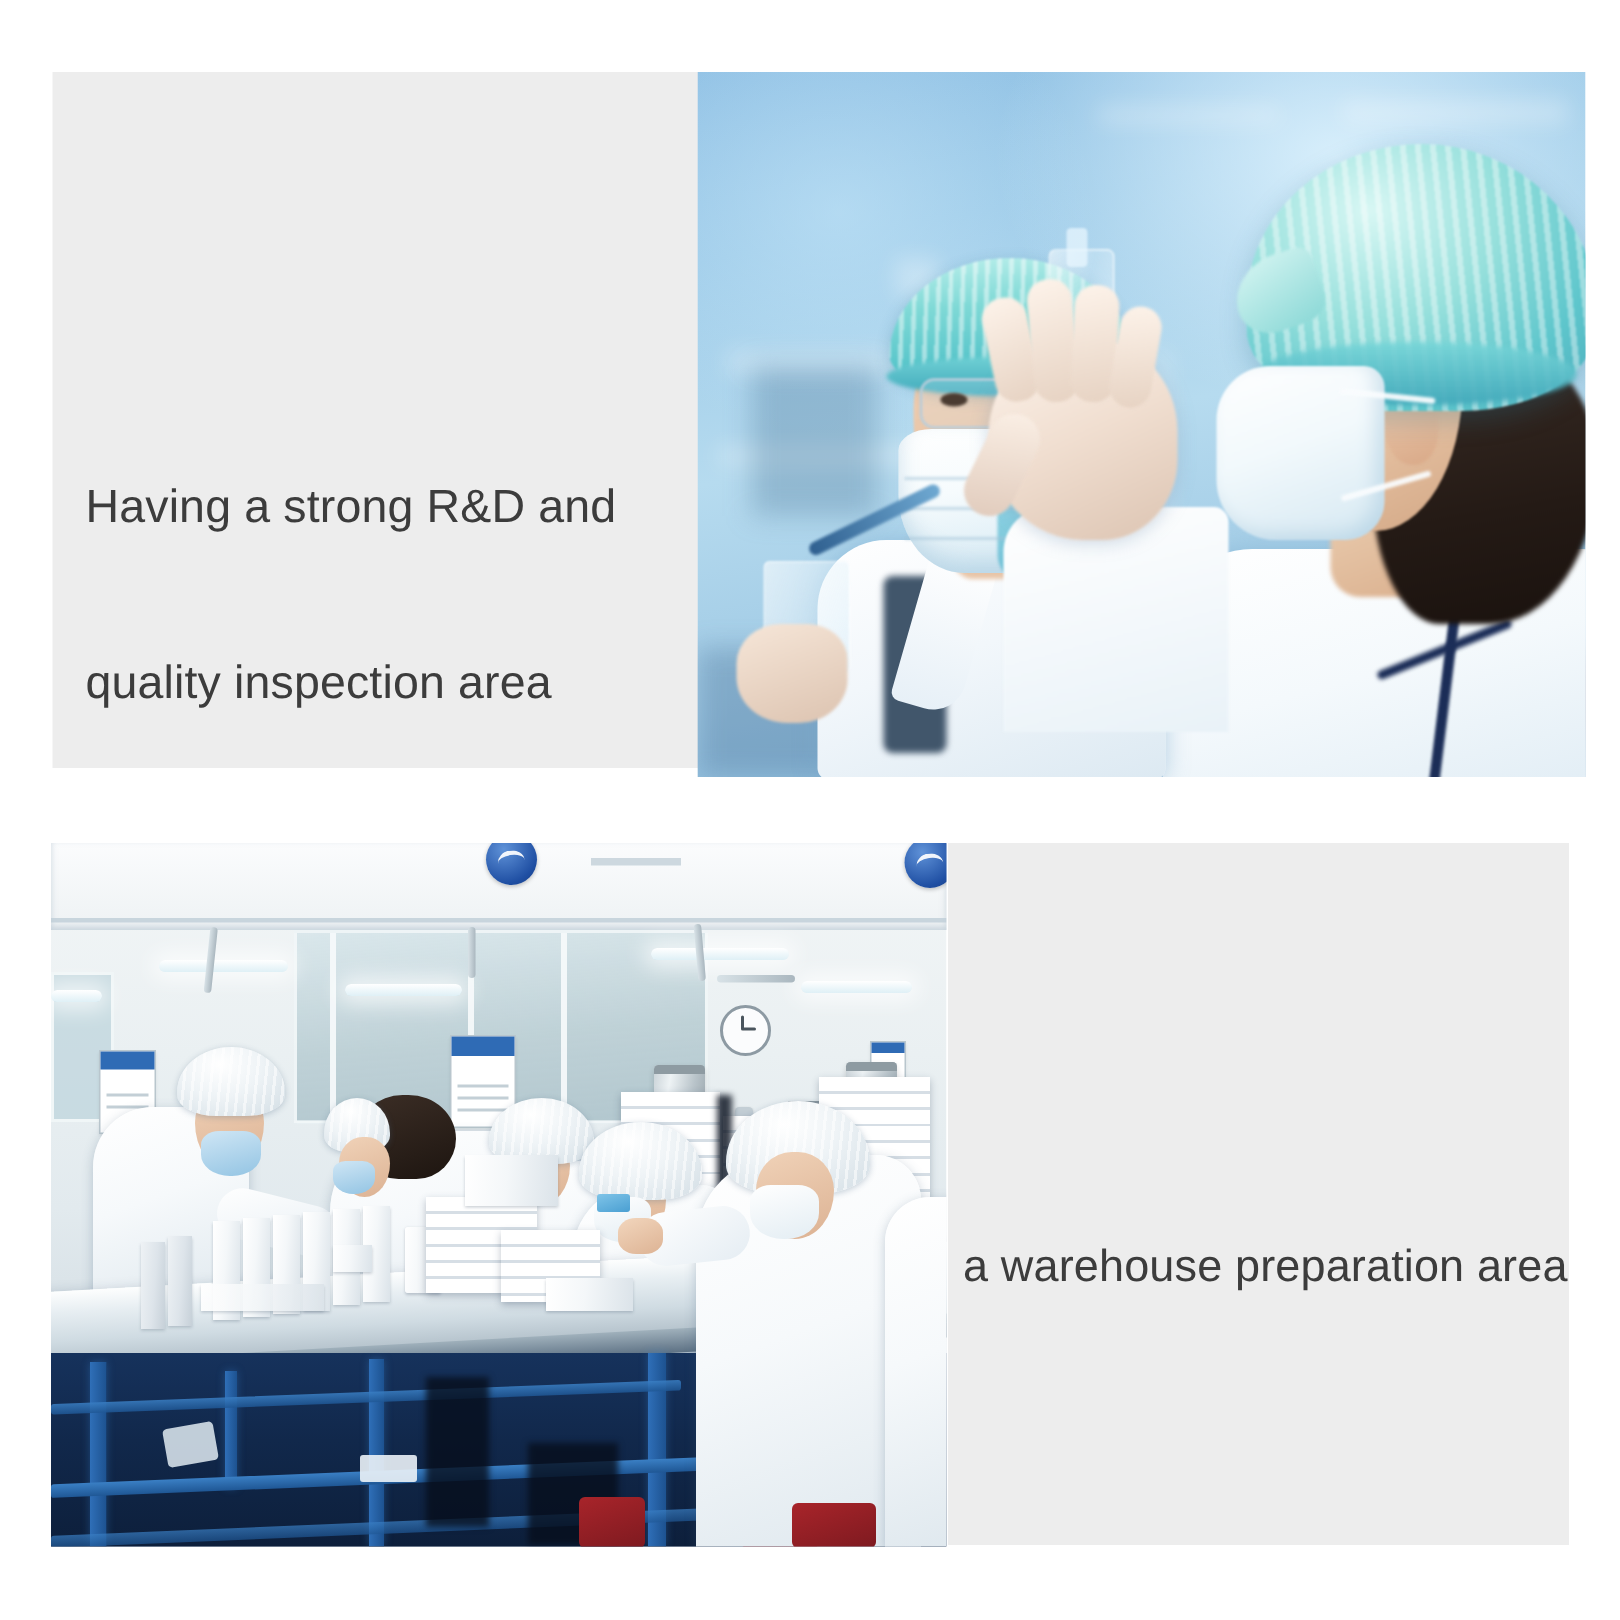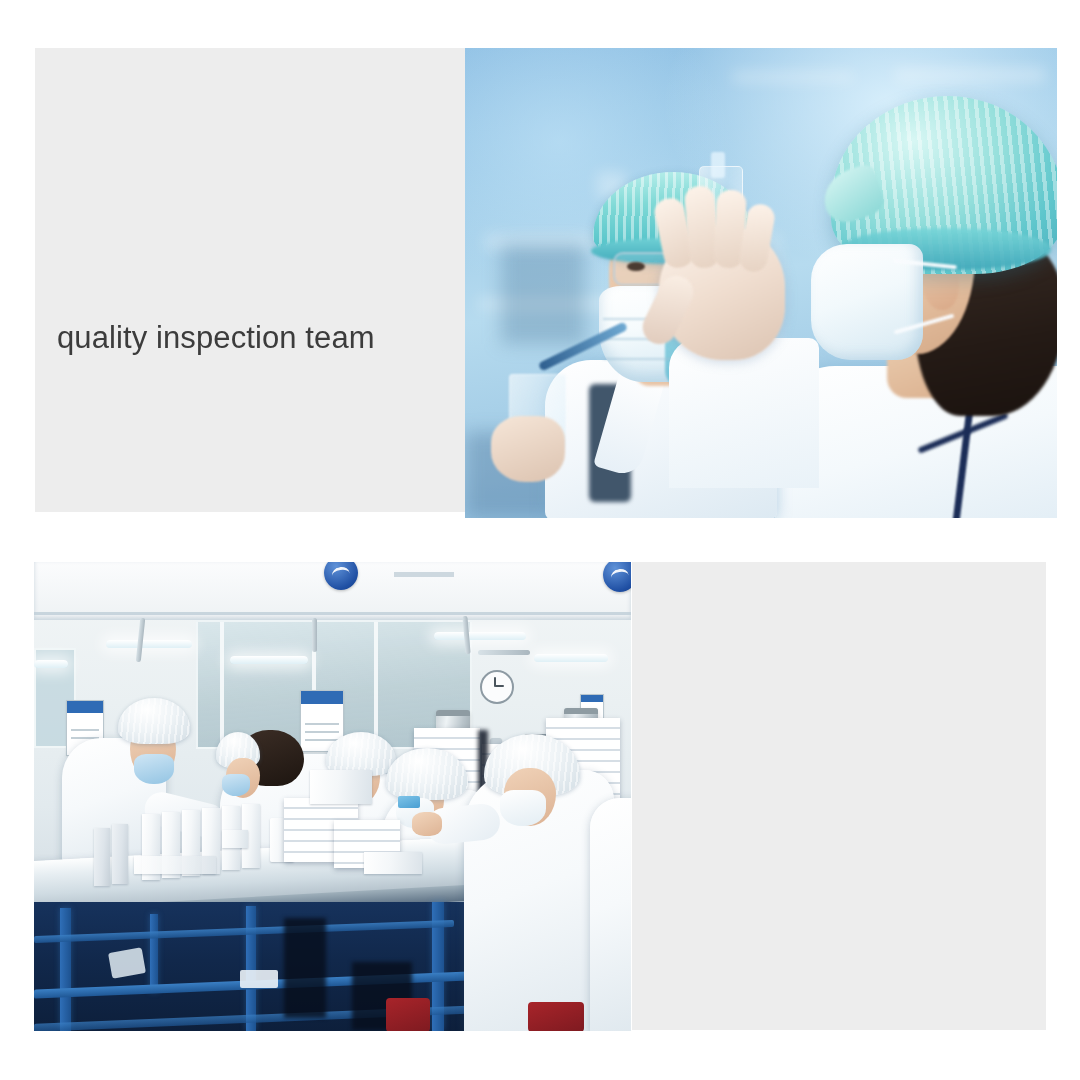--- a/index.html
+++ b/index.html
@@ -456,21 +456,22 @@
     background: linear-gradient(160deg,#a8242a,#7e1a20);
     border-radius: 4px;
   }
 </style>
 </head>
 <body>
 
 <div class="panel" id="top-panel"></div>
 
 <div class="caption" id="top-caption">
-  <span class="line">quality inspection team</span>
+  <span class="line">Having a strong R&amp;D and</span>
+  <span class="line">quality inspection area</span>
 </div>
 
 <div class="photo" id="top-photo">
   <div class="lab-bg"></div>
 
   <div class="bg-shelf" style="left:20px;  top:186px; width:168px; height:16px;"></div>
   <div class="bg-shelf" style="left:14px;  top:250px; width:180px; height:12px;"></div>
   <div class="bg-dark" style="left:36px;  top:196px; width:84px;  height:100px;"></div>
   <div class="bg-shelf" style="left:132px; top:124px; width:28px;  height:26px;"></div>
   <div class="bg-shelf" style="left:430px; top:20px;  width:150px; height:14px;"></div>
@@ -534,20 +535,21 @@
   <div id="beaker">
     <div class="rod"></div>
     <div class="glass"></div>
     <div class="hand2"></div>
   </div>
 </div>
 
 <div class="panel" id="bot-panel"></div>
 
 <div class="caption" id="bot-caption">
+  <span class="line">a warehouse preparation area</span>
 </div>
 
 <div class="photo" id="bot-photo">
   <div class="room-bg"></div>
 
   <div class="ceiling"></div>
   <div class="ceil-line" style="left:0; top:50px; width:597px;"></div>
   <div class="ceil-line" style="left:360px; top:10px; width:60px; height:5px; background:rgba(200,212,220,0.9);"></div>
   <div class="sign-blue" style="left:290px; top:-6px;"></div>
   <div class="sign-blue" style="left:569px; top:-4px;"></div>

